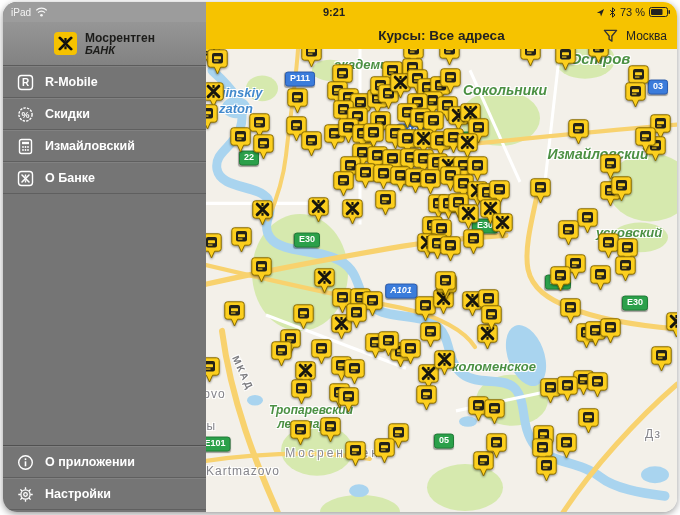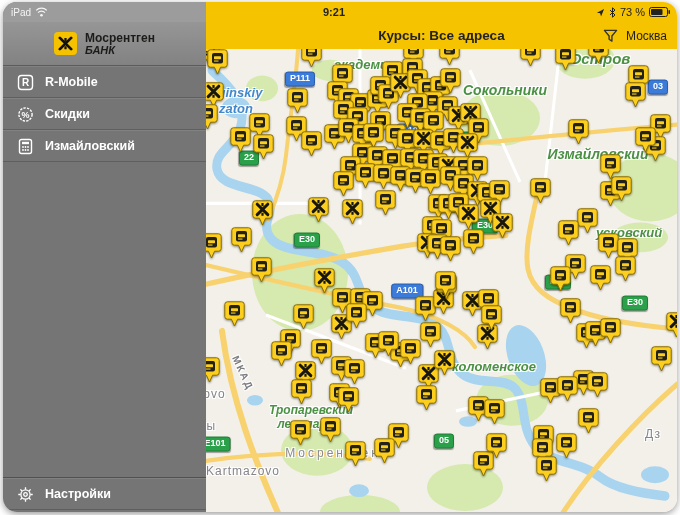--- a/index.html
+++ b/index.html
@@ -106,23 +106,39 @@
           <rect x="5" y="3.8" width="7" height="2.4" fill="#fff"></rect>
           <circle cx="6" cy="9" r=".9" fill="#fff"></circle>
             <circle cx="8.5" cy="9" r=".9" fill="#fff"></circle>
             <circle cx="11" cy="9" r=".9" fill="#fff"></circle>
           <circle cx="6" cy="12" r=".9" fill="#fff"></circle>
             <circle cx="8.5" cy="12" r=".9" fill="#fff"></circle>
             <circle cx="11" cy="12" r=".9" fill="#fff"></circle>
         </svg>
         <span>Измайловский</span>
       </div>
+      <div class="m-item">
+        <svg width="17" height="17" viewBox="0 0 17 17">
+          <rect x="1.5" y="1.5" width="14" height="14" rx="3" fill="none" stroke="#fff" stroke-width="1.4"></rect>
+          <path d="M5 5 L12 12 M12 5 L5 12" stroke="#fff" stroke-width="1.6" stroke-linecap="round"></path>
+          <path d="M8.5 4.5 v2.2 M8.5 12.5 v-2.2" stroke="#fff" stroke-width="1.4"></path>
+        </svg>
+        <span>О Банке</span>
+      </div>
     </div>
     <div class="spacer"></div>
     <div class="menu bottom-menu">
+      <div class="m-item">
+        <svg width="17" height="17" viewBox="0 0 17 17">
+          <circle cx="8.5" cy="8.5" r="6.8" fill="none" stroke="#fff" stroke-width="1.4"></circle>
+          <rect x="7.7" y="7.3" width="1.6" height="5" fill="#fff"></rect>
+          <rect x="7.7" y="4.3" width="1.6" height="1.8" fill="#fff"></rect>
+        </svg>
+        <span>О приложении</span>
+      </div>
       <div class="m-item">
         <svg width="17" height="17" viewBox="0 0 17 17">
           <g stroke="#fff" stroke-width="1.3" fill="none">
             <circle cx="8.5" cy="8.5" r="4.6"></circle>
             <circle cx="8.5" cy="8.5" r="1.8"></circle>
             <path d="M8.5 1.3 v2.2 M8.5 13.5 v2.2 M1.3 8.5 h2.2 M13.5 8.5 h2.2 M3.4 3.4 l1.6 1.6 M12 12 l1.6 1.6 M13.6 3.4 L12 5 M5 12 l-1.6 1.6"></path>
           </g>
         </svg>
         <span>Настройки</span>
       </div>
@@ -227,21 +243,21 @@
           <div class="plabel city" style="left: 37px; top: 422px; font-size: 12px; transform: translate(-50%, -50%);">Kartmazovo</div>
           <div class="plabel city" style="left: 6px; top: 345px; font-size: 12px; transform: translate(-50%, -50%);">rovo</div>
           <div class="plabel city" style="left: 2px; top: 377px; font-size: 12px; transform: translate(-50%, -50%);">ты</div>
           <div class="plabel city" style="left: 447px; top: 385px; font-size: 12px; transform: translate(-50%, -50%);">Дз</div>
           <div class="plabel road" style="left: 37px; top: 324px; font-size: 10px; transform: translate(-50%, -50%) rotate(65deg);">МКАД</div>
         </div>
       <div id="map-signs">
           <div class="sign b" style="left: 94px; top: 30px; transform: translate(-50%, -50%);">P111</div>
           <div class="sign b" style="left: 206px; top: 82px; transform: translate(-50%, -50%);">А103</div>
           <div class="sign b" style="left: 452px; top: 38px; transform: translate(-50%, -50%);">03</div>
-          <div class="sign b" style="left: 201px; top: 242px; transform: translate(-50%, -50%);">А101</div>
+          <div class="sign b" style="left: 195px; top: 242px; transform: translate(-50%, -50%); font-style: italic;">А101</div>
           <div class="sign g" style="left: 101px; top: 191px; transform: translate(-50%, -50%);">Е30</div>
           <div class="sign g" style="left: 429px; top: 254px; transform: translate(-50%, -50%);">Е30</div>
           <div class="sign g" style="left: 352px; top: 233px; transform: translate(-50%, -50%);">Е30</div>
           <div class="sign g" style="left: 279px; top: 177px; transform: translate(-50%, -50%);">Е30</div>
           <div class="sign g" style="left: 43px; top: 109px; transform: translate(-50%, -50%);">22</div>
           <div class="sign g" style="left: 9px; top: 395px; transform: translate(-50%, -50%);">Е101</div>
           <div class="sign g" style="left: 238px; top: 392px; transform: translate(-50%, -50%);">05</div>
           <div class="sign g" style="left: 260px; top: 90px; transform: translate(-50%, -50%);">5</div>
         </div>
       <div id="map-markers">

